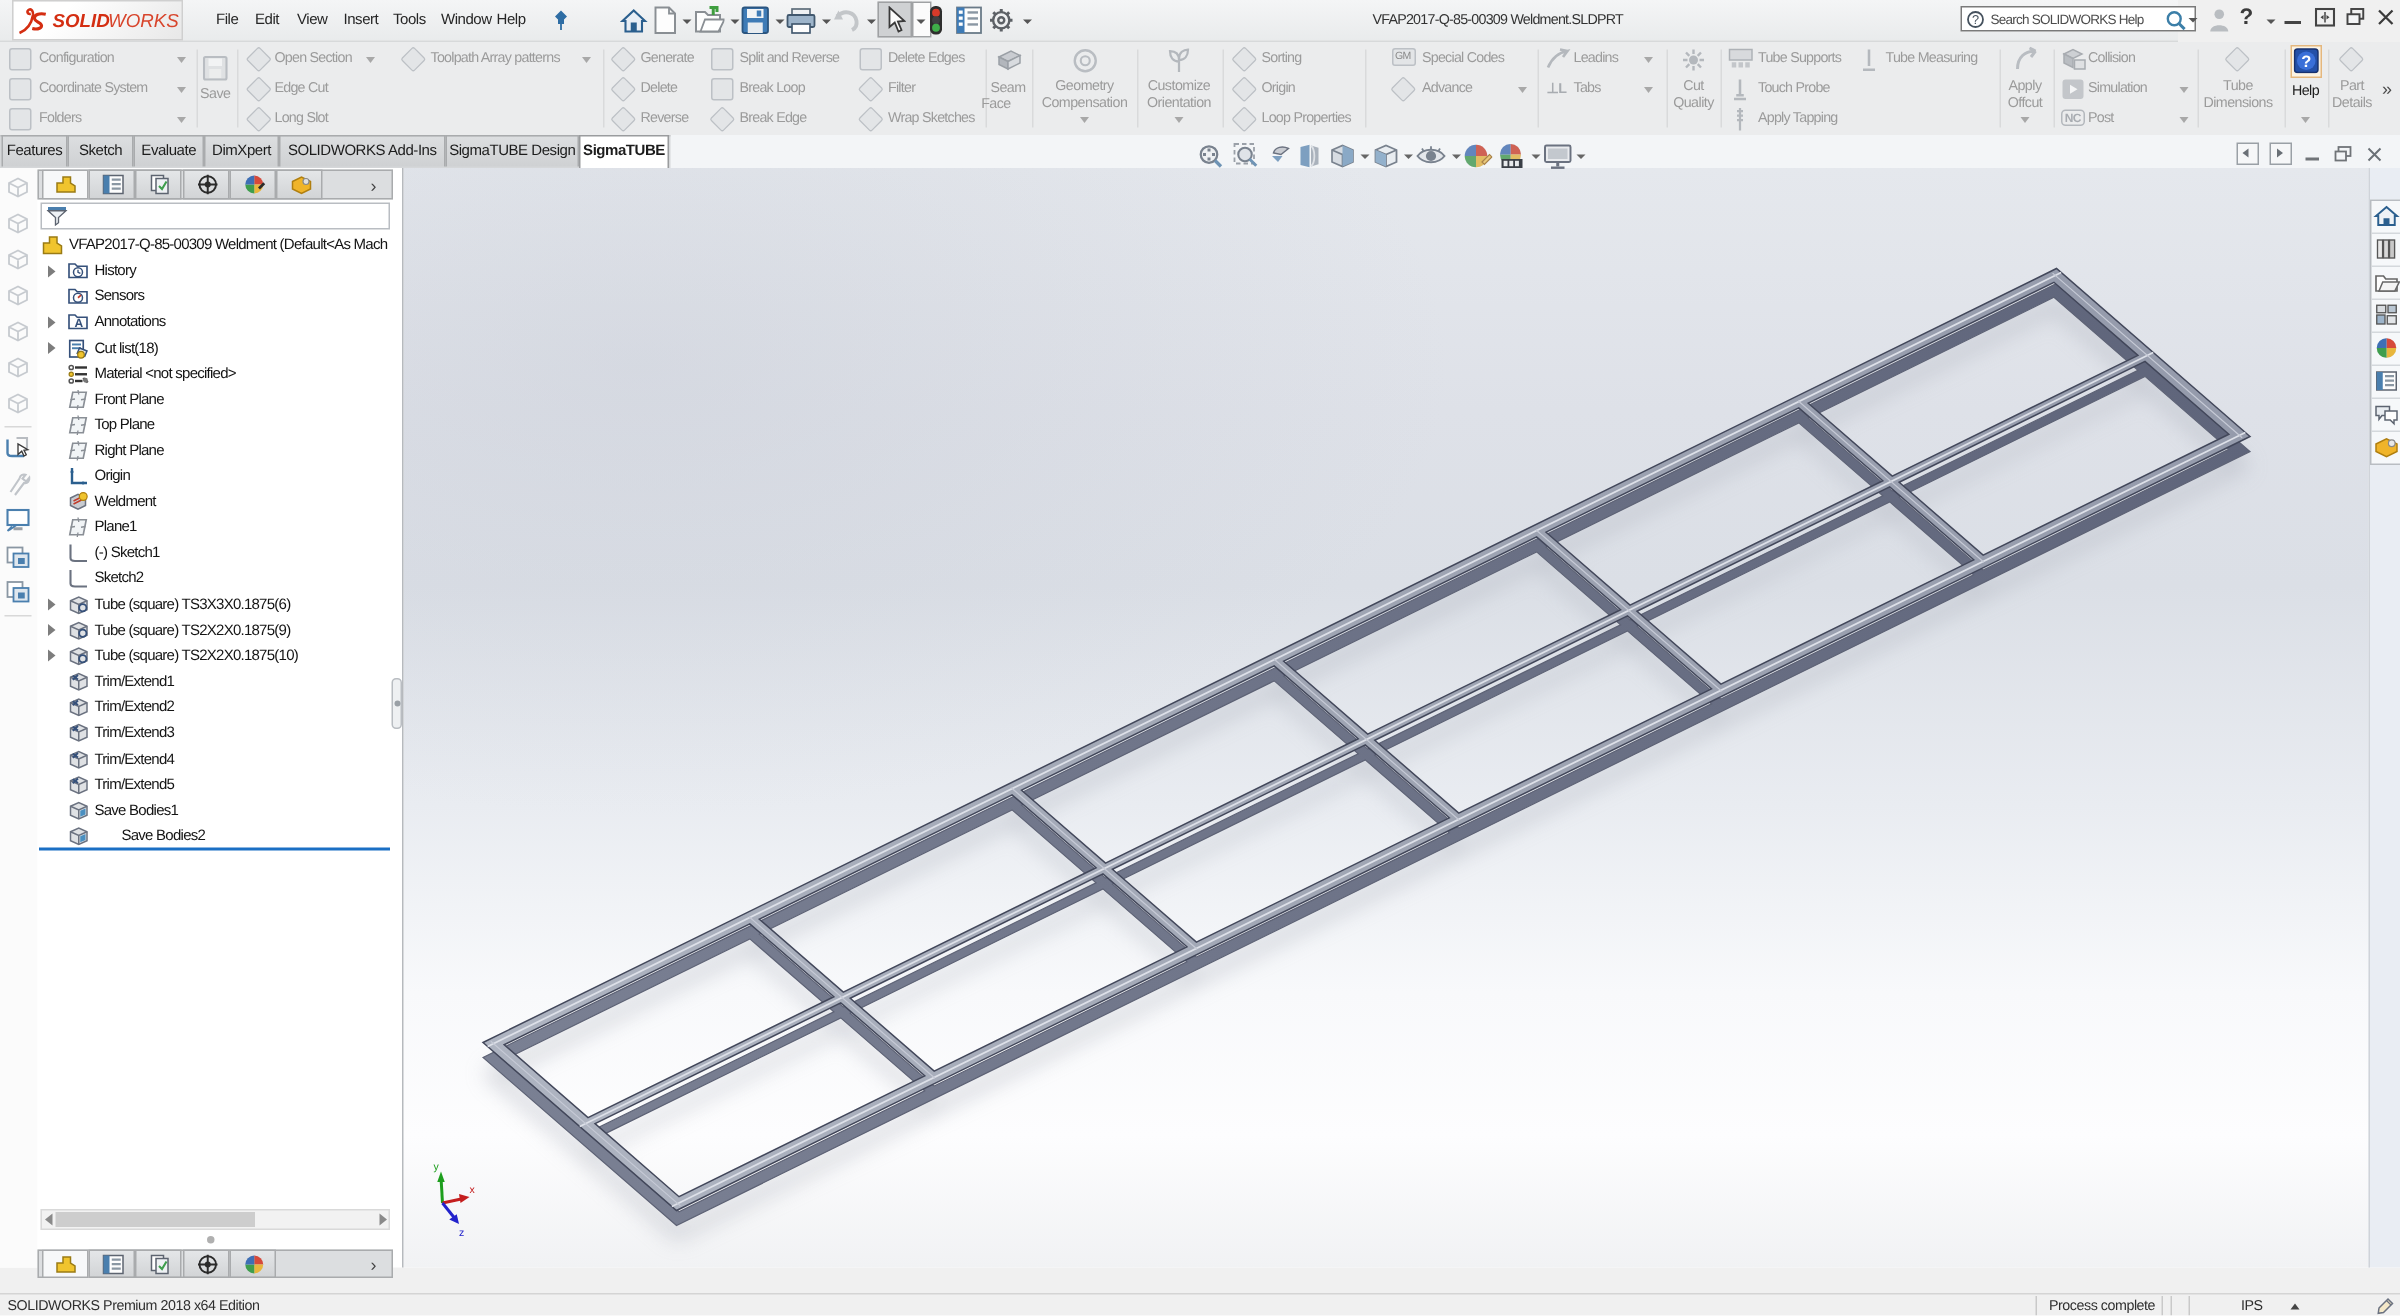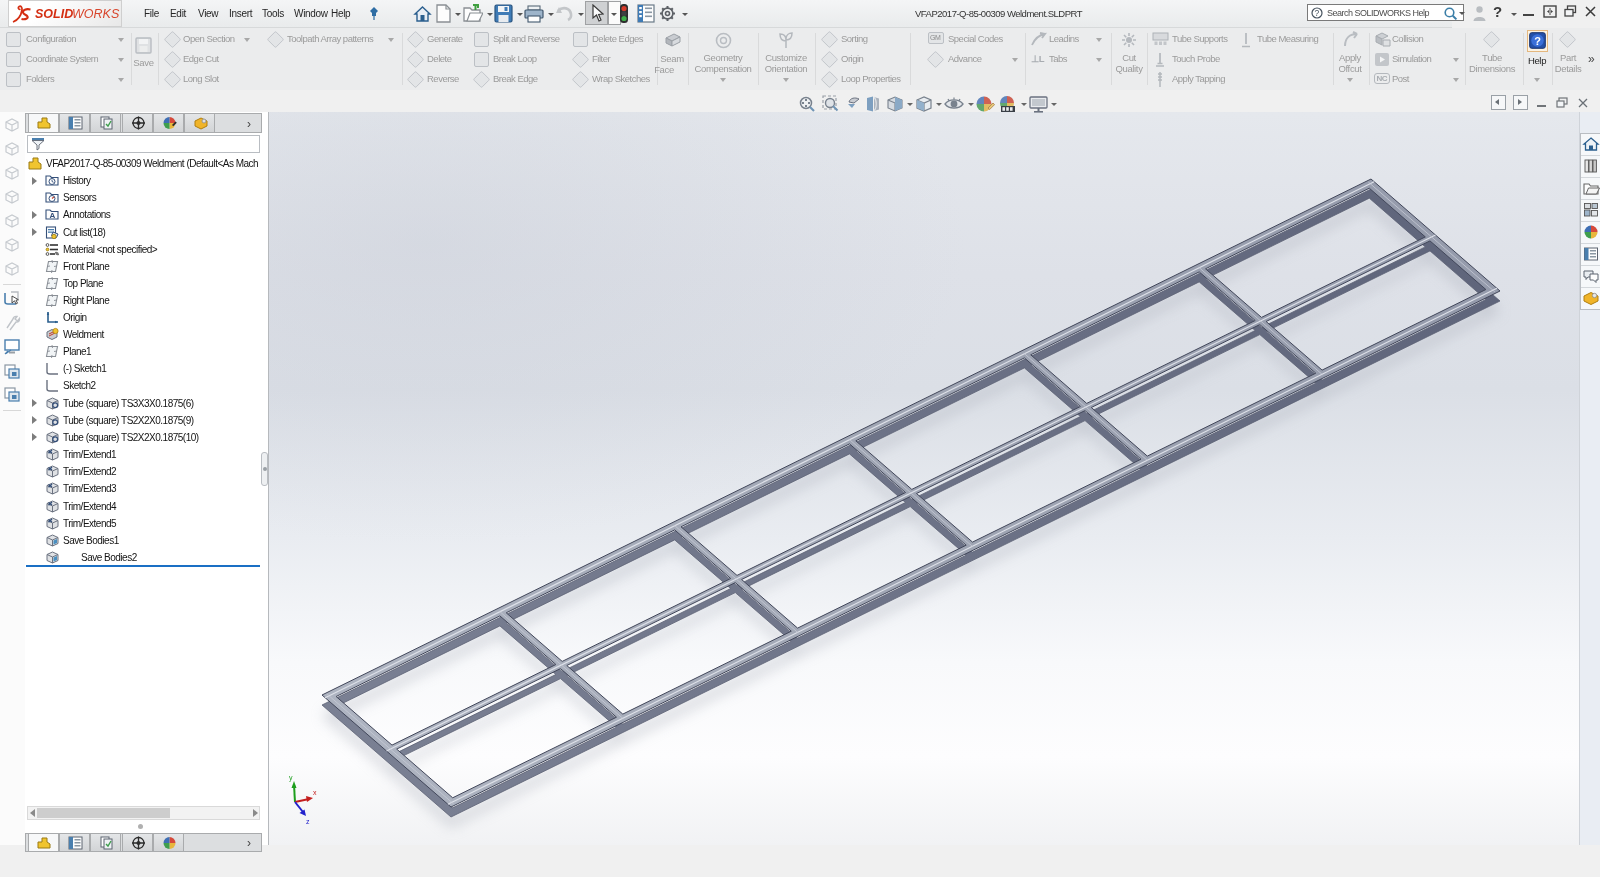--- a/index.html
+++ b/index.html
@@ -683,20 +683,30 @@
           <path d="M2 4 L11 4 L11 10 L6 10 L4 12.5 L4 10 L2 10 Z" fill="#e8ecf0" stroke="#5d6470" stroke-width="1"></path>
           <path d="M8 7 L16 7 L16 13 L14 13 L14 15.5 L11.5 13 L8 13 Z" fill="#fdfdfd" stroke="#5d6470" stroke-width="1"></path>
         </svg>
         <div class="abs" style="left:1px;top:175px;width:19px;height:1px;background:#d4d8dc;"></div>
         <svg class="abs" style="left:1.5px;top:177px;" width="18" height="18" viewBox="0 0 18 18">
           <path d="M2 7 L9 3.5 L16 7 L16 12 L9 15.5 L2 12 Z" fill="#f0b429" stroke="#b07f10" stroke-width="1"></path>
           <circle cx="12.5" cy="6.5" r="2.2" fill="#e8e8e8" stroke="#8a8a8a" stroke-width="0.8"></circle>
         </svg>
       </div>
 </div>
+<div id="tabrow">
+      <div id="tabrowleft"></div>
+      <div class="ctab" style="left:1px;width:44px;">Features</div>
+      <div class="ctab" style="left:45px;width:44px;">Sketch</div>
+      <div class="ctab" style="left:89px;width:47px;">Evaluate</div>
+      <div class="ctab" style="left:136px;width:50px;">DimXpert</div>
+      <div class="ctab" style="left:186px;width:111px;">SOLIDWORKS Add-Ins</div>
+      <div class="ctab" style="left:297px;width:89px;">SigmaTUBE Design</div>
+      <div class="ctab ctabactive" style="left:386px;width:60px;">SigmaTUBE</div>
+    </div>
     <svg class="abs" style="left:798px;top:95px;" width="18" height="18" viewBox="0 0 18 18">
       <circle cx="8" cy="8" r="5.5" fill="#eef0f2" stroke="#79828e" stroke-width="1.5"></circle>
       <path d="M12 12 L16 16" stroke="#6f94b5" stroke-width="2.2"></path>
       <g fill="#79828e">
         <rect x="7" y="4" width="2" height="2"></rect>
         <rect x="7" y="10" width="2" height="2"></rect>
         <rect x="4" y="7" width="2" height="2"></rect>
         <rect x="10" y="7" width="2" height="2"></rect>
       </g>
     </svg>
@@ -764,12 +774,26 @@
     <div class="abs" style="left:1513px;top:95px;width:15px;height:15px;border:1px solid #9aa0a6;background:#f6f7f8;"></div>
     <div class="abs" style="left:1518px;top:99px;width:0;height:0;border-top:3.5px solid transparent;border-bottom:3.5px solid transparent;border-left:4.5px solid #6a7076;"></div>
     <div class="abs" style="left:1537px;top:105px;width:9px;height:2px;background:#707478;"></div>
     <svg class="abs" style="left:1556px;top:97px;" width="12" height="12" viewBox="0 0 12 12">
       <rect x="3" y="1" width="8" height="6" fill="none" stroke="#707478" stroke-width="1.2"></rect>
       <rect x="1" y="4" width="7" height="6" fill="#f3f5f7" stroke="#707478" stroke-width="1.2"></rect>
     </svg>
     <svg class="abs" style="left:1578px;top:98px;" width="10" height="10" viewBox="0 0 10 10">
       <path d="M1 1 L9 9 M9 1 L1 9" stroke="#6a7076" stroke-width="1.3"></path>
     </svg>
+    <div id="statusbar">
+      <div class="abs" style="left:5px;top:2px;">SOLIDWORKS Premium 2018 x64 Edition</div>
+      <div class="vline" style="left:1357px;top:1px;height:13px;"></div>
+      <div class="vline" style="left:1441px;top:1px;height:13px;"></div>
+      <div class="vline" style="left:1447px;top:1px;height:13px;"></div>
+      <div class="vline" style="left:1459px;top:1px;height:13px;"></div>
+      <div class="abs" style="left:1366px;top:2px;">Process complete</div>
+      <div class="abs" style="left:1494px;top:2px;">IPS</div>
+      <div class="abs" style="left:1527px;top:6px;width:0;height:0;border-left:3.5px solid transparent;border-right:3.5px solid transparent;border-bottom:4px solid #444;"></div>
+      <svg class="abs" style="left:1584px;top:1px;" width="13" height="13" viewBox="0 0 13 13">
+        <path d="M2 8 L8 2 L11 5 L5 11 L1.5 11.5 Z" fill="#f4e8c8" stroke="#6b7280" stroke-width="1"></path>
+        <path d="M7 3 L10 6" stroke="#6b7280" stroke-width="0.8"></path>
+      </svg>
+    </div>
 </div>
 </body></html>

